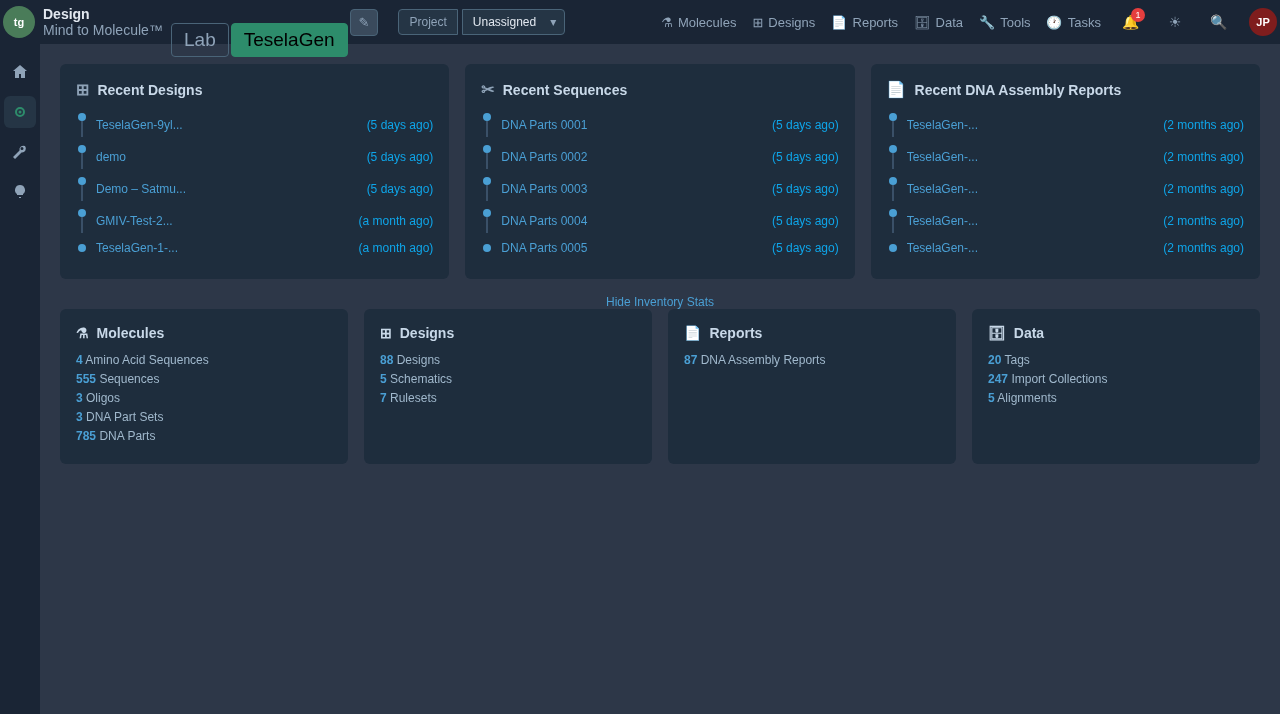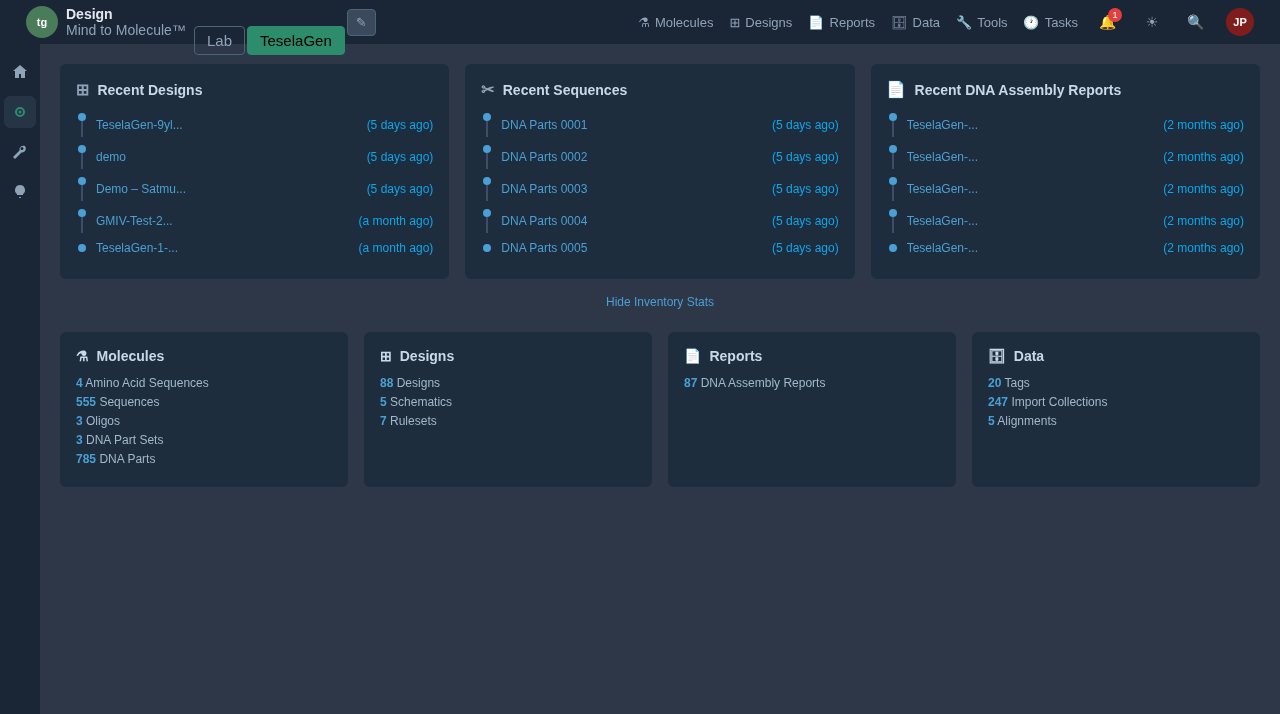--- a/index.html
+++ b/index.html
@@ -4,21 +4,21 @@
   <style>
     * { box-sizing: border-box; margin: 0; padding: 0; }
     body { background: #2d3748; font-family: -apple-system, BlinkMacSystemFont, 'Segoe UI', sans-serif; color: #e2e8f0; width: 1280px; height: 714px; overflow: hidden; }
 
     
     .top-nav {
       background: #1a2535;
       height: 44px;
       display: flex;
       align-items: center;
-      padding: 0 26px;
+      padding: 0 3px;
       gap: 8px;
       position: relative;
       z-index: 10;
     }
     .logo-area {
       display: flex;
       align-items: center;
       gap: 8px;
       min-width: 160px;
     }
@@ -35,21 +35,21 @@
 
     .nav-tab-group {
       display: flex;
       align-items: center;
       gap: 2px;
       margin-right: 8px;
     }
     .nav-tab {
       padding: 5px 12px;
       border-radius: 4px;
-      font-size: 15px;
+      font-size: 19px;
       cursor: pointer;
       border: 1px solid transparent;
       color: #8fa3b8;
       margin-top: 36px;
     }
     .nav-tab.active {
       background: #2d8c6b;
       color: #000000;
       border-color: #2d8c6b;
     }
@@ -219,21 +219,21 @@
       height: 16px;
       background: #3a5068;
       margin: 0 auto;
     }
     .item-link { color: #4a9fd4; cursor: pointer; }
     .item-time { color: #0ea5e9; margin-left: auto; }
 
     
     .hide-stats {
       text-align: center;
-      margin-bottom: 23px;
+      margin-bottom: 0;
       font-size: 12px;
       color: #4a9fd4;
       cursor: pointer;
     }
 
     
     .stats-row {
       display: flex;
       gap: 16px;
     }
@@ -272,20 +272,26 @@
       <div class="subtitle">Mind to Molecule™</div>
     </div>
   </div>
 
   <div class="nav-tab-group">
     <div class="nav-tab outline">Lab</div>
     <div class="nav-tab active">TeselaGen</div>
     <div class="nav-tab-icon">✎</div>
   </div>
 
+  <div class="project-selector">
+    <div class="project-label">Project</div>
+    <div class="project-dropdown">
+      <span>Unassigned</span>
+    </div>
+  </div>
 
   <div class="top-nav-right">
     <div class="nav-link">
       <span>⚗</span>
       <span>Molecules</span>
     </div>
     <div class="nav-link">
       <span>⊞</span>
       <span>Designs</span>
     </div>

